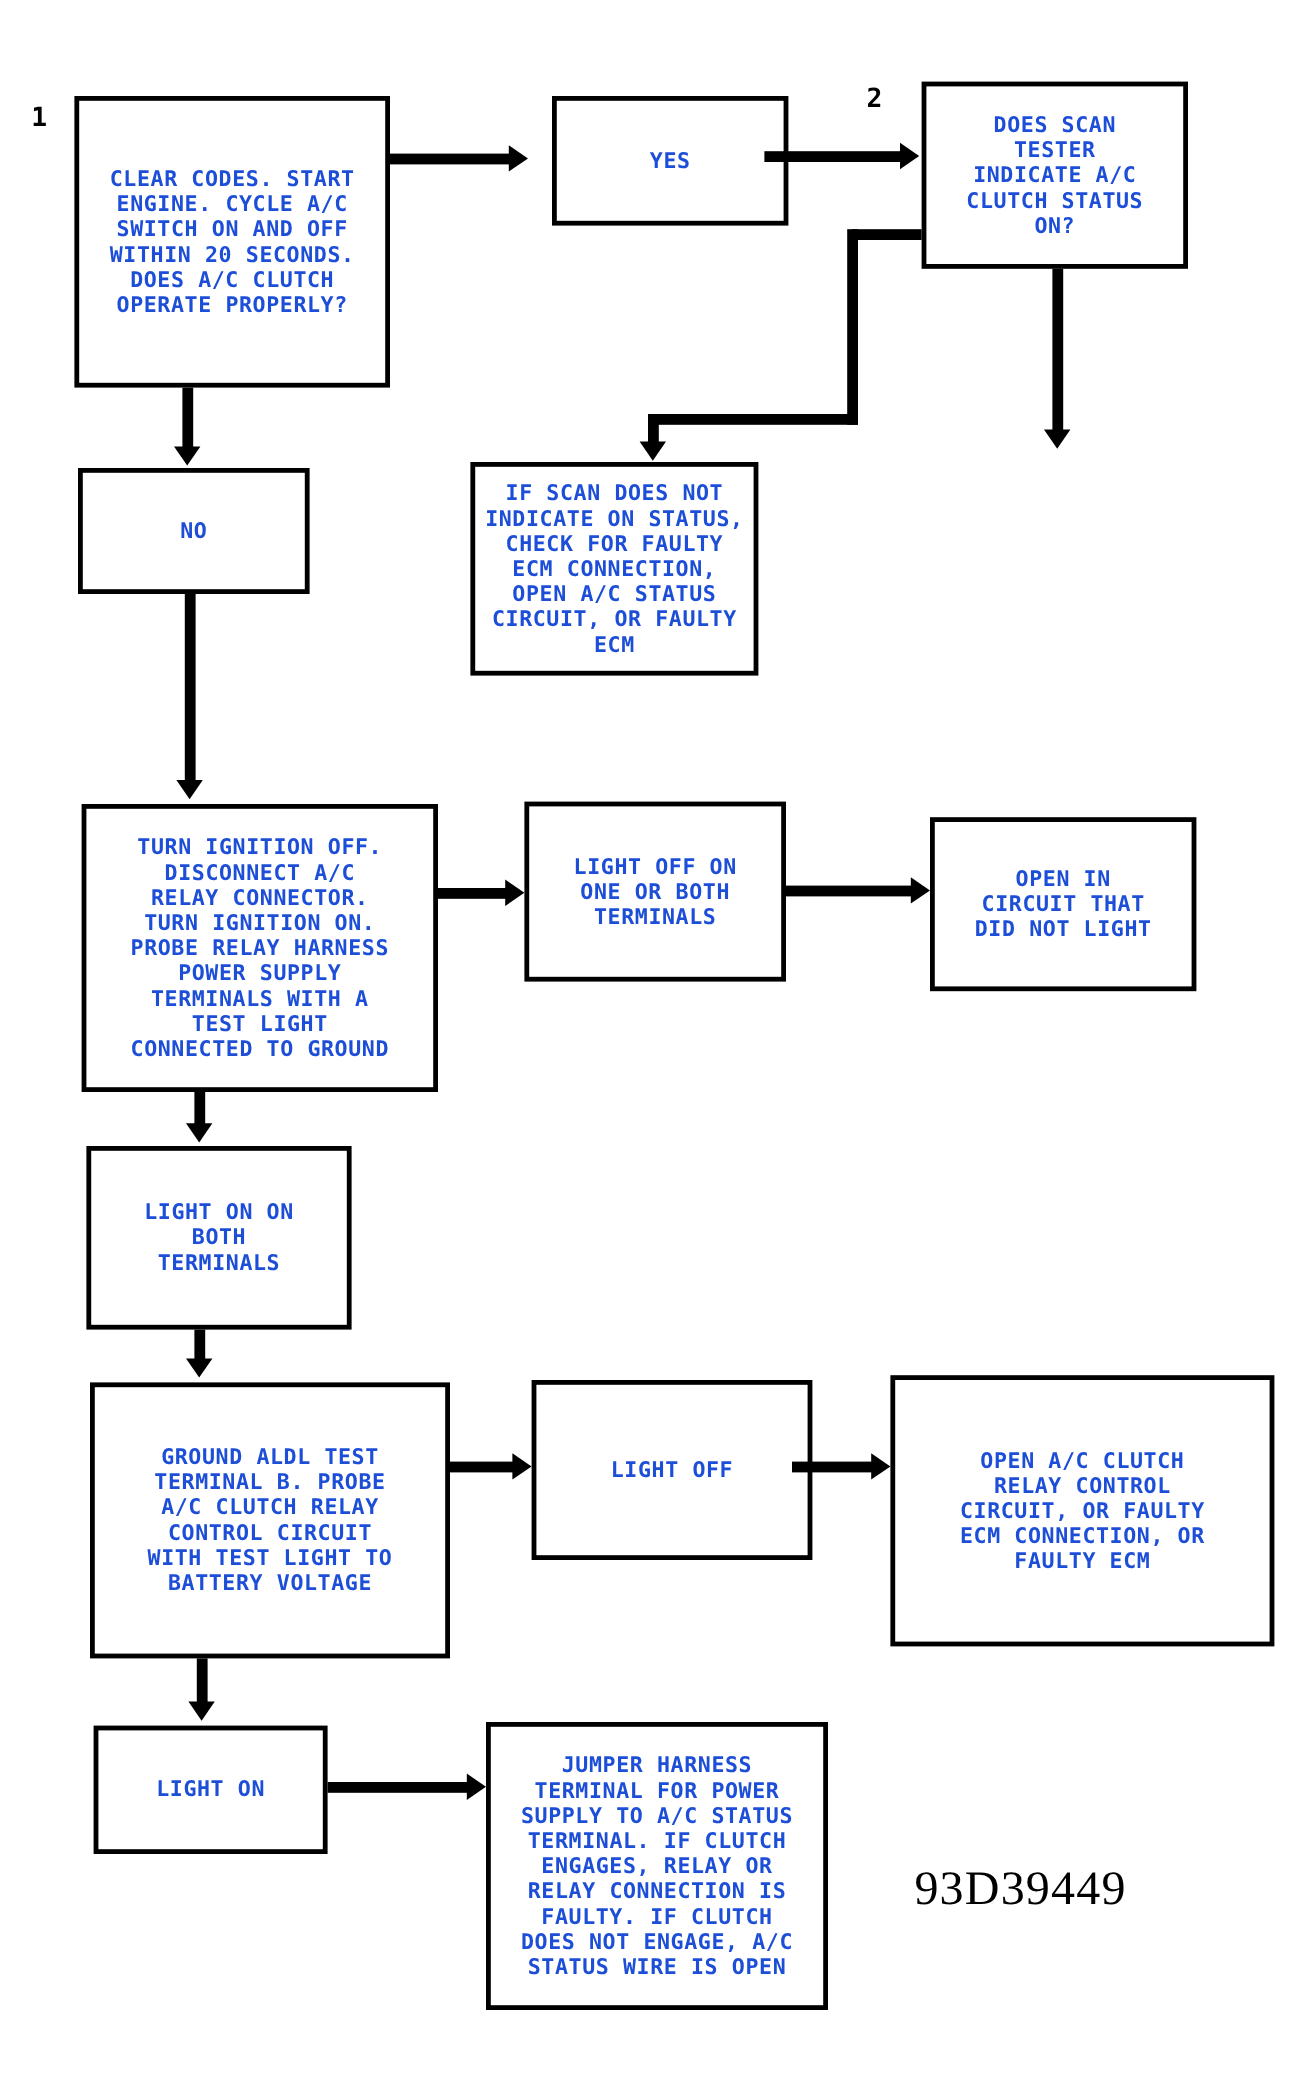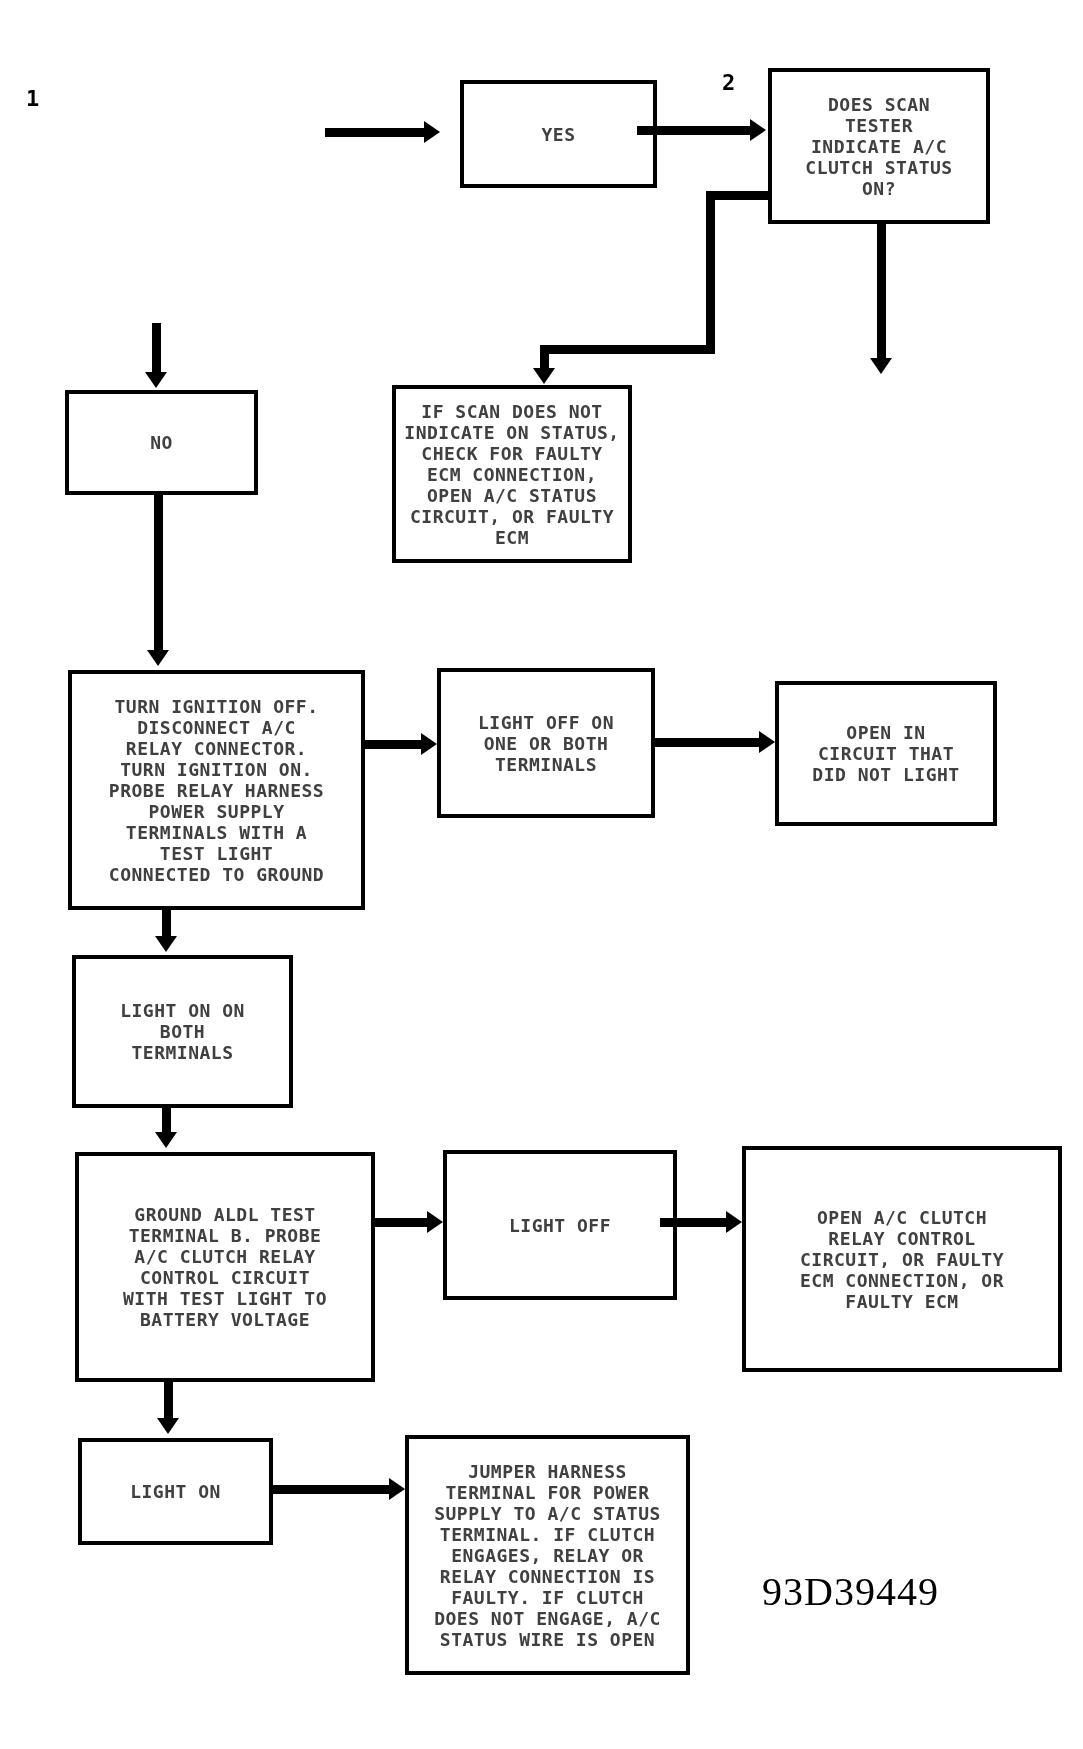--- a/index.html
+++ b/index.html
@@ -1,30 +1,30 @@
 <!DOCTYPE html>
 <html><head>
 <meta charset="utf-8">
 <style>
   html,body{margin:0;padding:0;background:#ffffff;}
   .page{position:relative;width:1083px;height:1749px;background:#ffffff;overflow:hidden;
         font-family:"DejaVu Sans Mono", monospace;}
   .fbox{position:absolute;border:4px solid #000;background:#fff;
         display:flex;align-items:center;justify-content:center;
         text-align:center;white-space:pre-line;
-        font-weight:bold;font-size:18px;line-height:21px;letter-spacing:.5px;color:#404040;
+        font-weight:bold;font-size:18px;line-height:21px;letter-spacing:.5px;color:#1d4ed8;
         padding:2px;box-sizing:border-box;}
   .step-label{position:absolute;font-weight:bold;font-size:22px;color:#000;}
   .hline,.vline{position:absolute;background:#000;}
   .arr-r{position:absolute;width:0;height:0;border-top:11px solid transparent;
          border-bottom:11px solid transparent;border-left:16px solid #000;}
   .arr-d{position:absolute;width:0;height:0;border-left:11px solid transparent;
          border-right:11px solid transparent;border-top:16px solid #000;}
   .figure-number{position:absolute;font-family:"Liberation Serif", serif;
-         font-size:40px;letter-spacing:1px;color:#000;margin-top:18px;}
+         font-size:40px;letter-spacing:1px;color:#000;}
 
   
   #box-clear-codes{left:62px;top:80px;width:263px;height:243px;}
   #box-yes{left:460px;top:80px;width:197px;height:108px;}
   #box-scan-tester{left:768px;top:68px;width:222px;height:156px;}
   #box-scan-no-status{left:392px;top:385px;width:240px;height:178px;}
   #box-scan-on-status{left:733px;top:375px;width:300px;height:196px;}
   #box-no{left:65px;top:390px;width:193px;height:105px;}
   #box-turn-ignition{left:68px;top:670px;width:297px;height:240px;}
   #box-light-off-one-both{left:437px;top:668px;width:218px;height:150px;}
@@ -75,20 +75,26 @@
   #c14a{left:389px;top:1478px;}
 </style>
 </head>
 <body>
 
 <div class="page">
 
   <div class="step-label" id="label-1">1</div>
   <div class="step-label" id="label-2">2</div>
 
+  <div class="fbox" id="box-clear-codes">CLEAR CODES. START
+ENGINE. CYCLE A/C
+SWITCH ON AND OFF
+WITHIN 20 SECONDS.
+DOES A/C CLUTCH
+OPERATE PROPERLY?</div>
   <div class="fbox" id="box-yes">YES</div>
   <div class="fbox" id="box-scan-tester">DOES SCAN
 TESTER
 INDICATE A/C
 CLUTCH STATUS
 ON?</div>
   <div class="fbox" id="box-scan-no-status">IF SCAN DOES NOT
 INDICATE ON STATUS,
 CHECK FOR FAULTY
 ECM CONNECTION,

